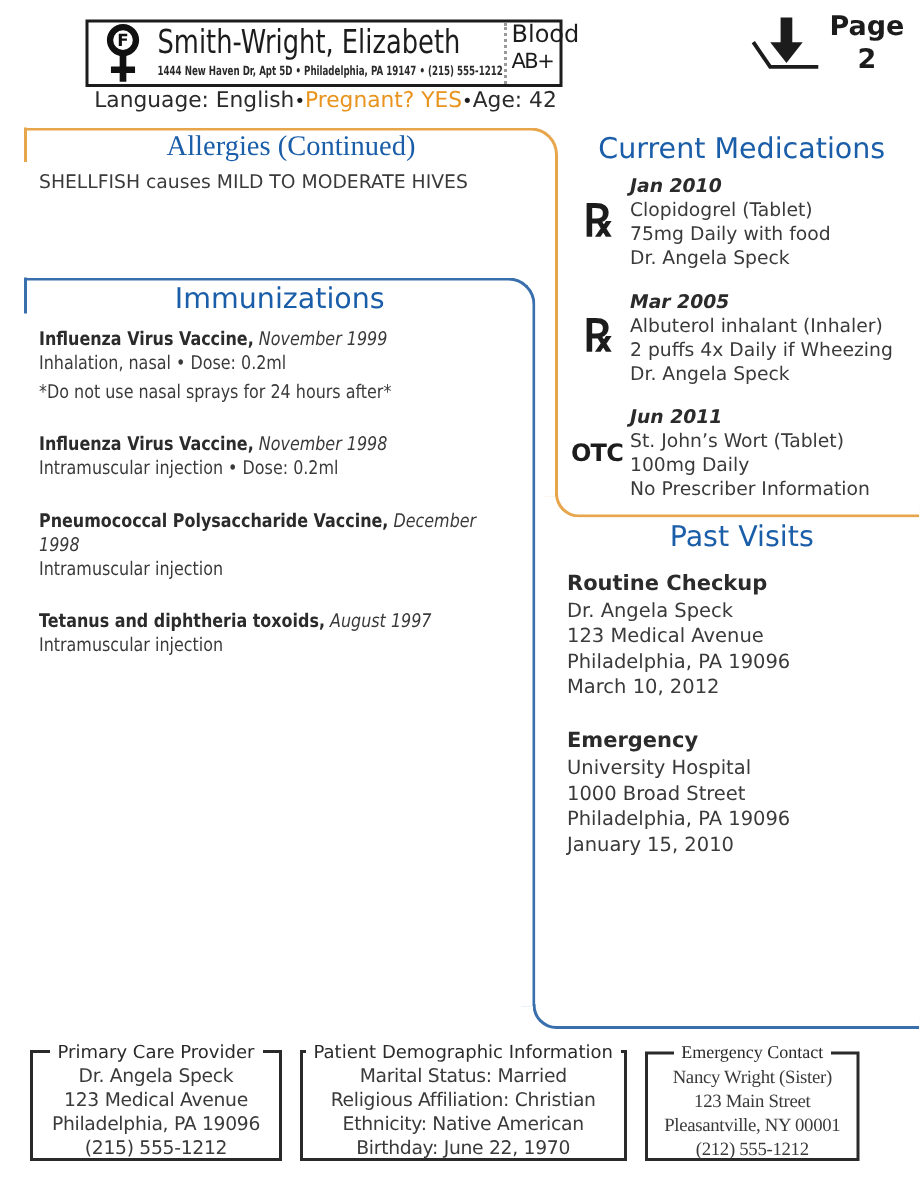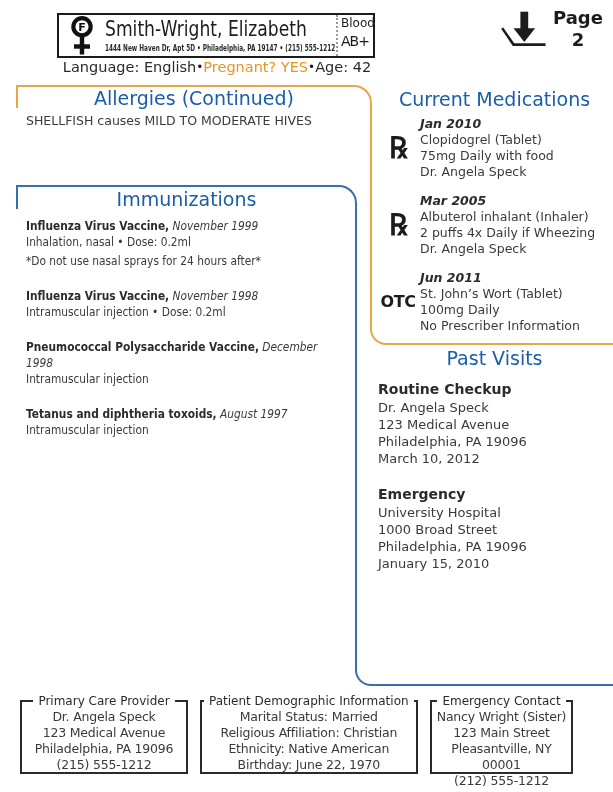--- a/index.html
+++ b/index.html
@@ -10,21 +10,21 @@
   
   .patient-box { position:absolute; left:57px; top:13px; width:318px; height:45px;
     border:2px solid #1c1c1c; display:flex; align-items:stretch; background:#fff; }
   .gender-wrap { width:46px; display:flex; align-items:center; justify-content:center; }
   .patient-main { flex:1; min-width:0; padding-top:1px; }
   .patient-name { font-size:22px; color:#1c1c1c; white-space:nowrap;
     transform:scaleX(0.78); transform-origin:left center; line-height:26px; }
   .patient-address { font-size:8.5px; font-weight:bold; color:#2a2a2a; white-space:nowrap;
     transform:scaleX(0.68); transform-origin:left center; margin-top:1px; }
   .blood-panel { width:37px; border-left:2px dotted #9a9a9a; padding:1px 0 0 3px; }
-  .blood-label { font-size:12px; color:#1c1c1c; line-height:14px; }
+  .blood-label { font-size:16px; color:#1c1c1c; line-height:14px; }
   .blood-type { font-size:14px; color:#1c1c1c; line-height:22px; letter-spacing:-1px; }
 
   .page-indicator { position:absolute; left:497px; top:6px; display:flex; align-items:center; }
   .page-text { margin-left:4px; text-align:center; font-size:18px; font-weight:bold; color:#1c1c1c; line-height:22px; }
 
   .demo-bar { position:absolute; left:18px; top:59px; width:398px; display:flex;
     justify-content:center; align-items:center; font-size:14.5px; color:#2a2a2a; white-space:nowrap; }
   .demo-bullet { font-size:12px; color:#1c1c1c; }
   .pregnant { color:#e8941f; }
 
@@ -66,21 +66,21 @@
   .visit-item { margin-bottom:19px; }
   .visit-type { font-weight:bold; font-size:14px; color:#2b2b2b; margin-bottom:1px; }
 
   
   fieldset.info-box { position:absolute; border:2px solid #2a2a2a; text-align:center;
     padding:1px 2px 0 2px; }
   fieldset.info-box legend { margin:0 auto; padding:0 5px; font-size:12px; color:#2a2a2a; white-space:nowrap; }
   .info-lines { font-size:12.5px; line-height:16px; letter-spacing:-0.2px; color:#3a3a3a; }
   .fs-1 { left:20px; top:694px; width:168px; height:80px; }
   .fs-2 { left:200px; top:694px; width:189px; height:80px; }
-  .fs-3 { left:430px; top:694px; width:143px; height:80px; }
+  .fs-3 { left:430px; top:694px; width:143px; height:80px;font-family:Liberation Serif, serif; }
 </style>
 </head>
 <body>
 
 <div class="page">
 
   <div class="patient-box">
     <div class="gender-wrap">
       <svg width="32" height="42" viewBox="0 0 24 34">
         <circle cx="12" cy="9.5" r="7" fill="none" stroke="#111" stroke-width="3.4"></circle>
@@ -119,21 +119,21 @@
     <span>Age: 42</span>
   </div>
 
   <div class="b-orange-stub"></div>
   <div class="b-orange-main"></div>
   <div class="b-orange-tail"></div>
   <div class="b-blue-stub"></div>
   <div class="b-blue-main"></div>
   <div class="b-blue-tail"></div>
 
-  <div class="sec-title" style="left:16px; top:87px; width:356px;">Allergies (Continued)</div>
+  <div class="sec-title" style="left:16px; top:87px; width:356px;font-family:Liberation Serif, serif;">Allergies (Continued)</div>
   <div class="allergies-content">SHELLFISH causes MILD TO MODERATE HIVES</div>
 
   <div class="sec-title" style="left:16px; top:188px; width:341px;">Immunizations</div>
   <div class="imm-list">
     <div class="imm-item">
       <div><span class="imm-name">Influenza Virus Vaccine,</span> <span class="imm-date">November 1999</span></div>
       <div>Inhalation, nasal  •  Dose: 0.2ml</div>
       <div class="imm-note">*Do not use nasal sprays for 24 hours after*</div>
     </div>
     <div class="imm-item">

